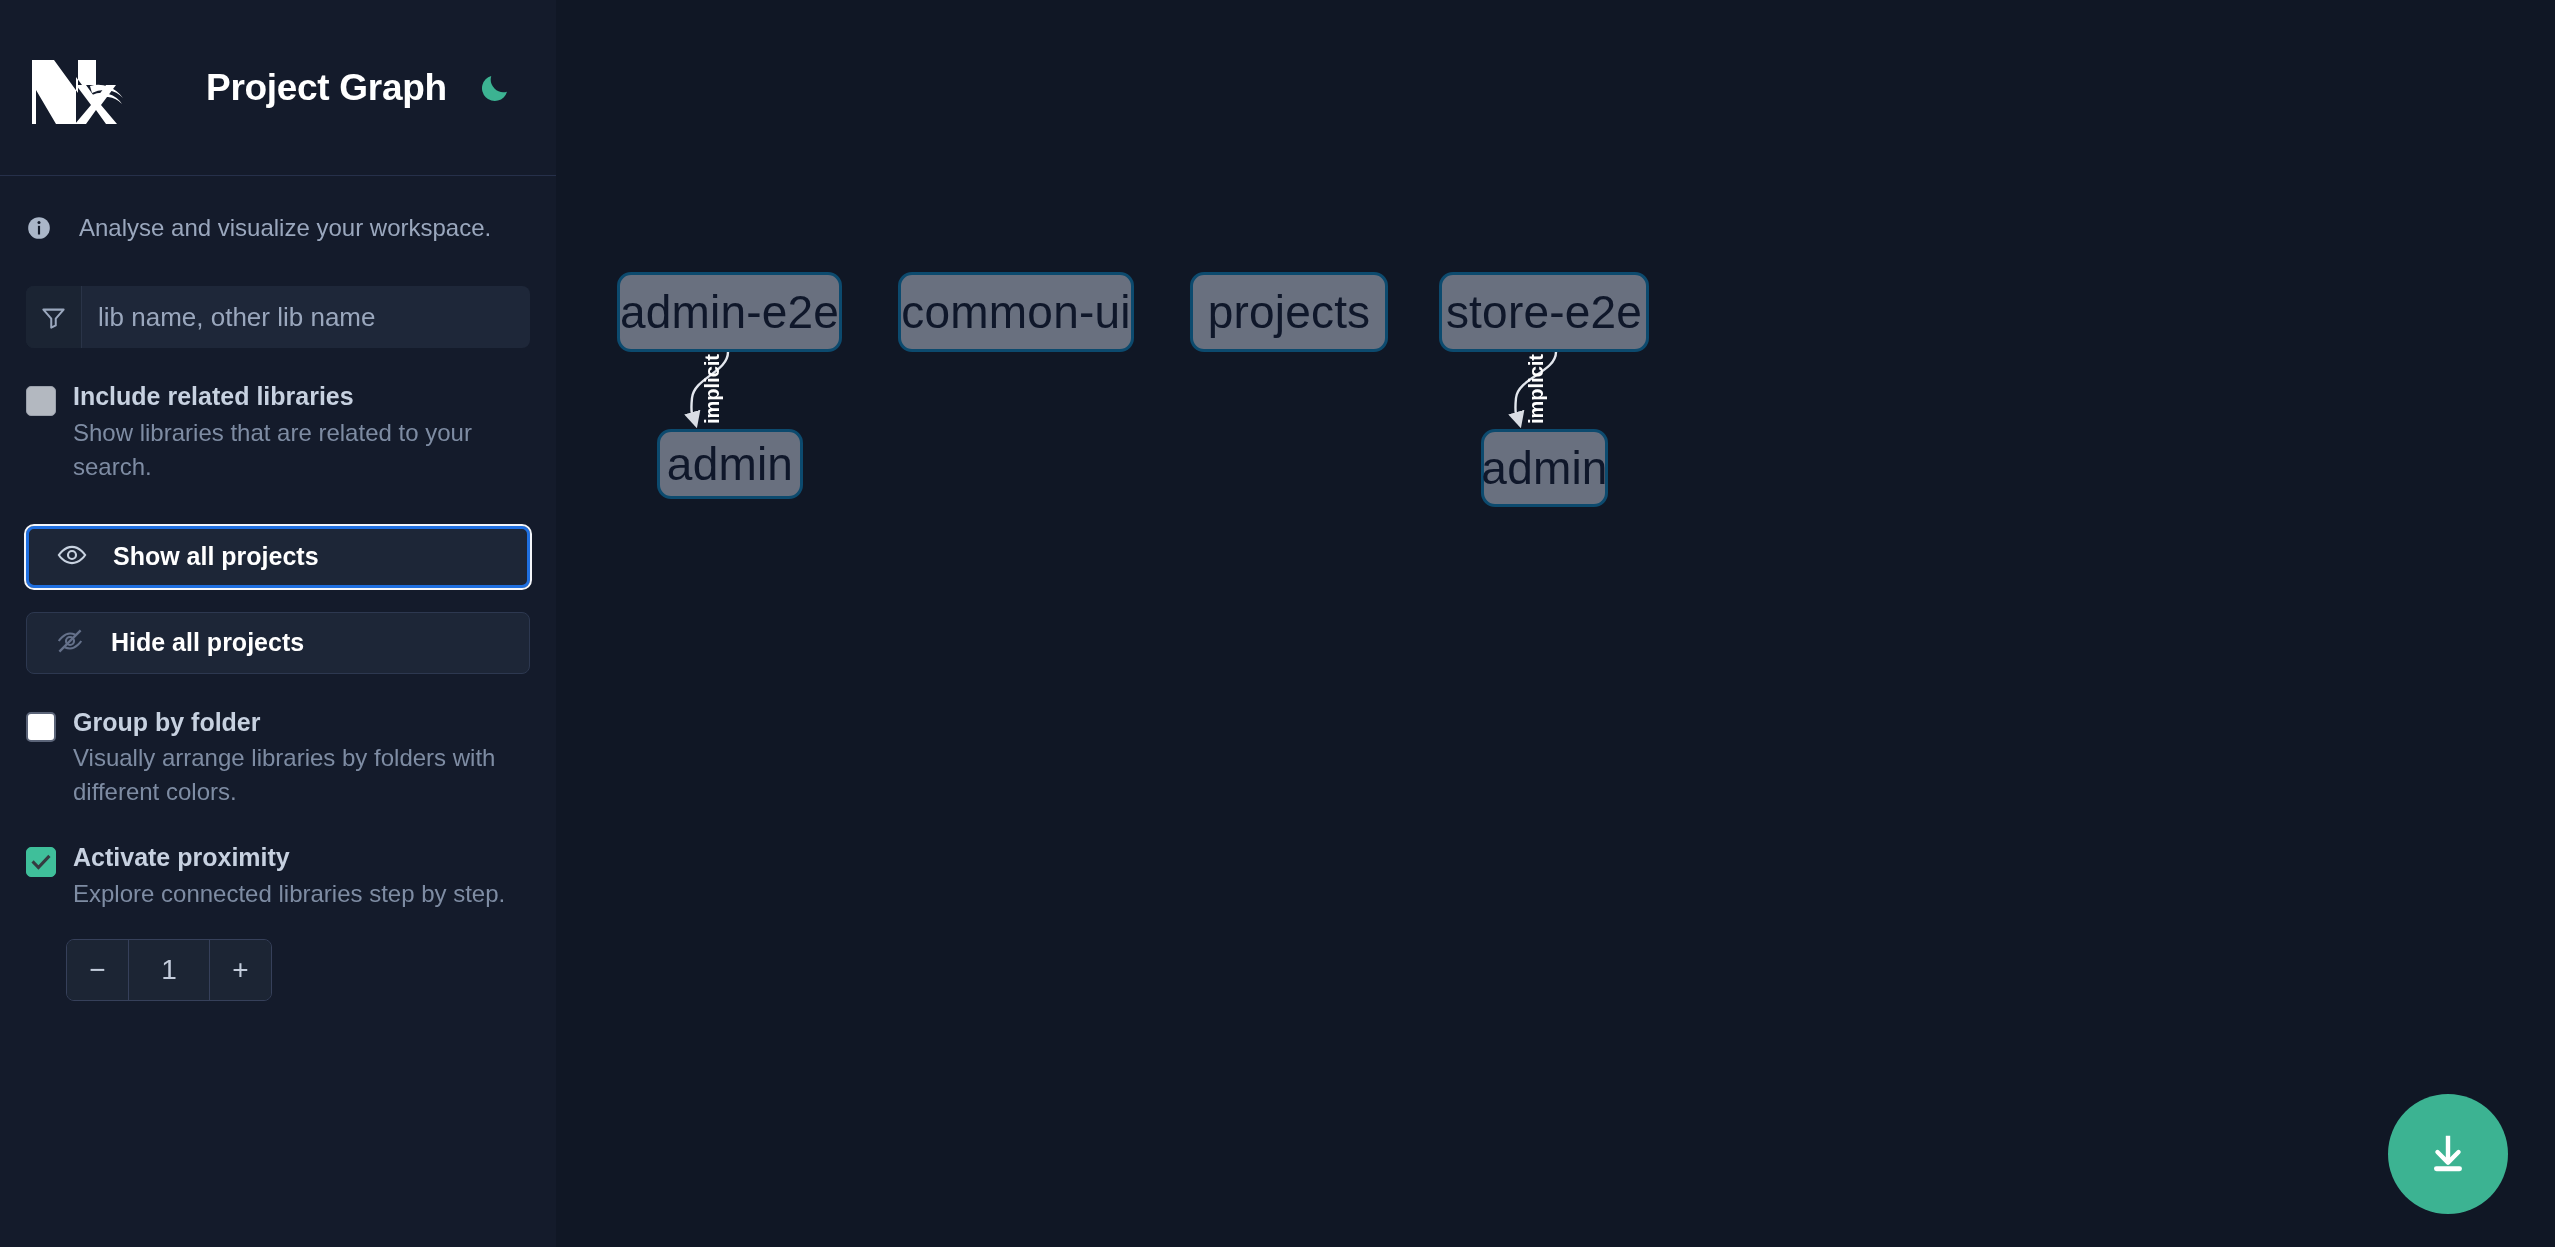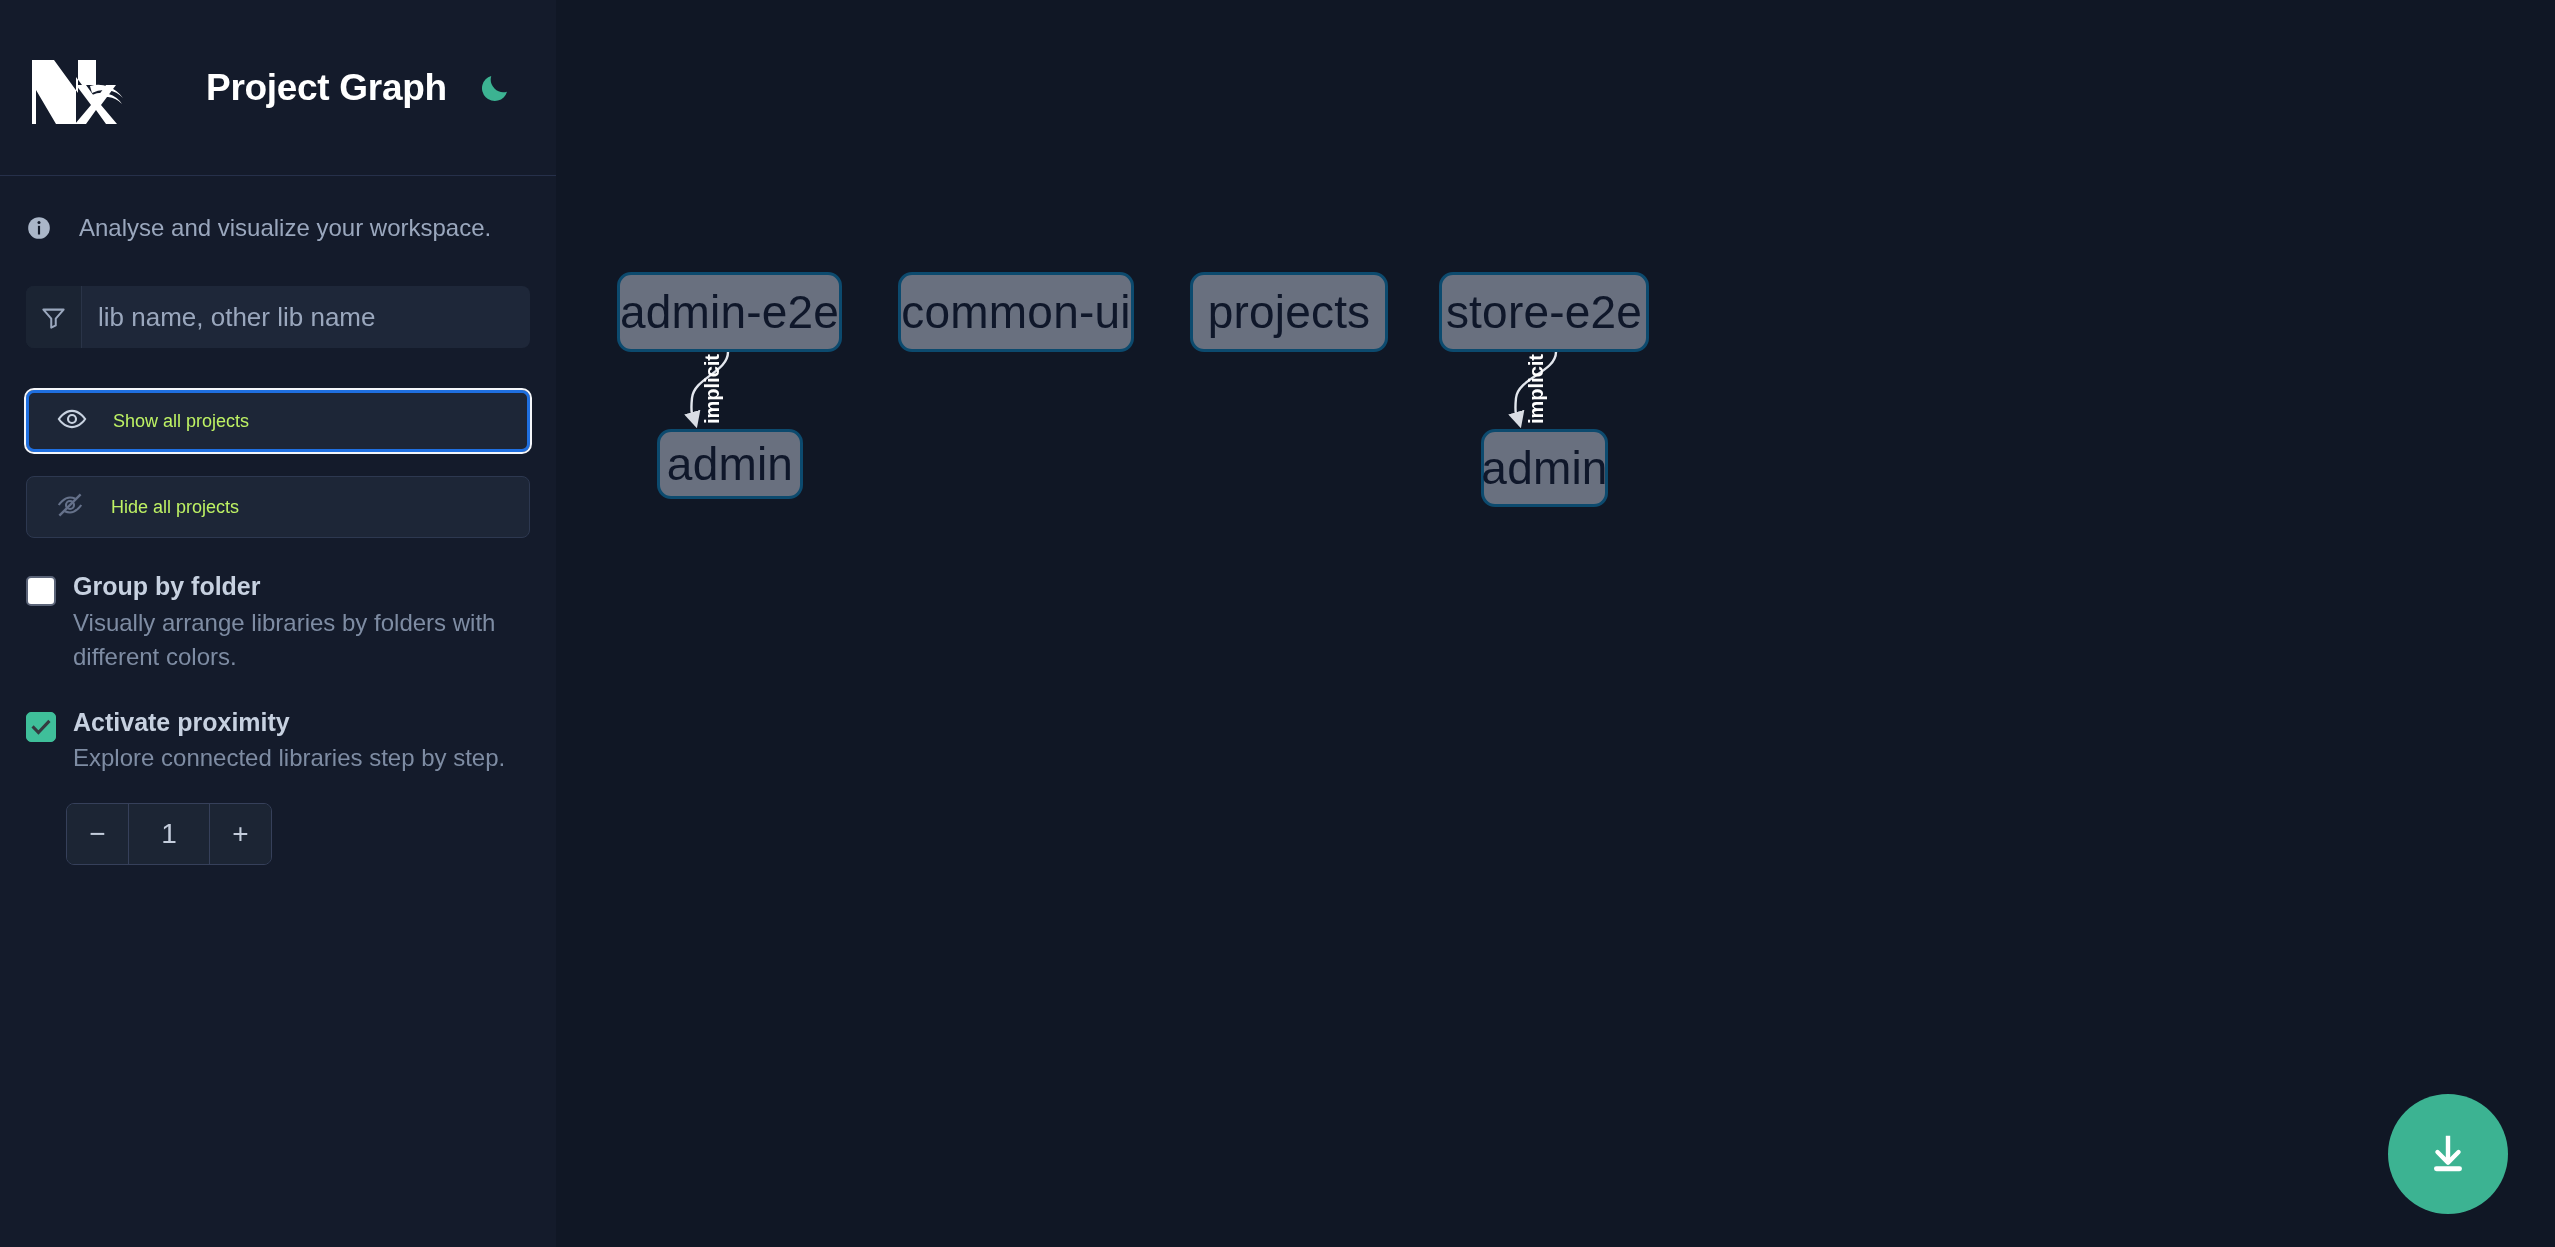--- a/index.html
+++ b/index.html
@@ -96,21 +96,21 @@
     background: #1d2637;
     border: 1px solid #2d3850;
     border-radius: 8px;
     display: flex; align-items: center;
     padding-left: 28px;
     gap: 26px;
     cursor: pointer;
   }
   .btn-show { margin-top: 42px; border: 3px solid #1f6fe0; outline: 2px solid #f4f6fa; }
   .btn-hide { margin-top: 24px; }
-  .btn-label { color: #bef264; font-size: 18px; font-weight: 400; }
+  .btn-label { color: #ffffff; font-size: 25px; font-weight: 700; }
   .btn svg { flex: 0 0 auto; }
 
   .stepper {
     margin: 28px 26px 0 66px;
     width: 206px; height: 62px;
     display: flex;
     border: 1px solid #36405a;
     border-radius: 8px;
     overflow: hidden;
     background: #1b2433;
@@ -218,20 +218,27 @@
 
       <div class="filter-row">
         <span class="filter-icon-box">
           <svg class="filter-icon" viewBox="0 0 24 24" width="27" height="27" aria-hidden="true">
             <path d="M3 5h18l-7 8v6l-4 2v-8z" fill="none" stroke="#9aa7bd" stroke-width="1.8" stroke-linejoin="round"></path>
           </svg>
         </span>
         <input class="filter-input" type="text" placeholder="lib name, other lib name" style="">
       </div>
 
+      <div class="opt">
+        <span class="cbox gray"></span>
+        <div class="opt-body">
+          <div class="opt-title">Include related libraries</div>
+          <div class="opt-desc">Show libraries that are related to your search.</div>
+        </div>
+      </div>
 
       <div class="btn btn-show">
         <span>
           <svg viewBox="0 0 24 24" width="30" height="30" aria-hidden="true">
             <path d="M1.5 12S5.5 5.5 12 5.5 22.5 12 22.5 12 18.5 18.5 12 18.5 1.5 12 1.5 12z" fill="none" stroke="#c8d2e0" stroke-width="1.7"></path>
             <circle cx="12" cy="12" r="3.2" fill="none" stroke="#c8d2e0" stroke-width="1.7"></circle>
           </svg>
         </span>
         <span class="btn-label">Show all projects</span>
       </div>

